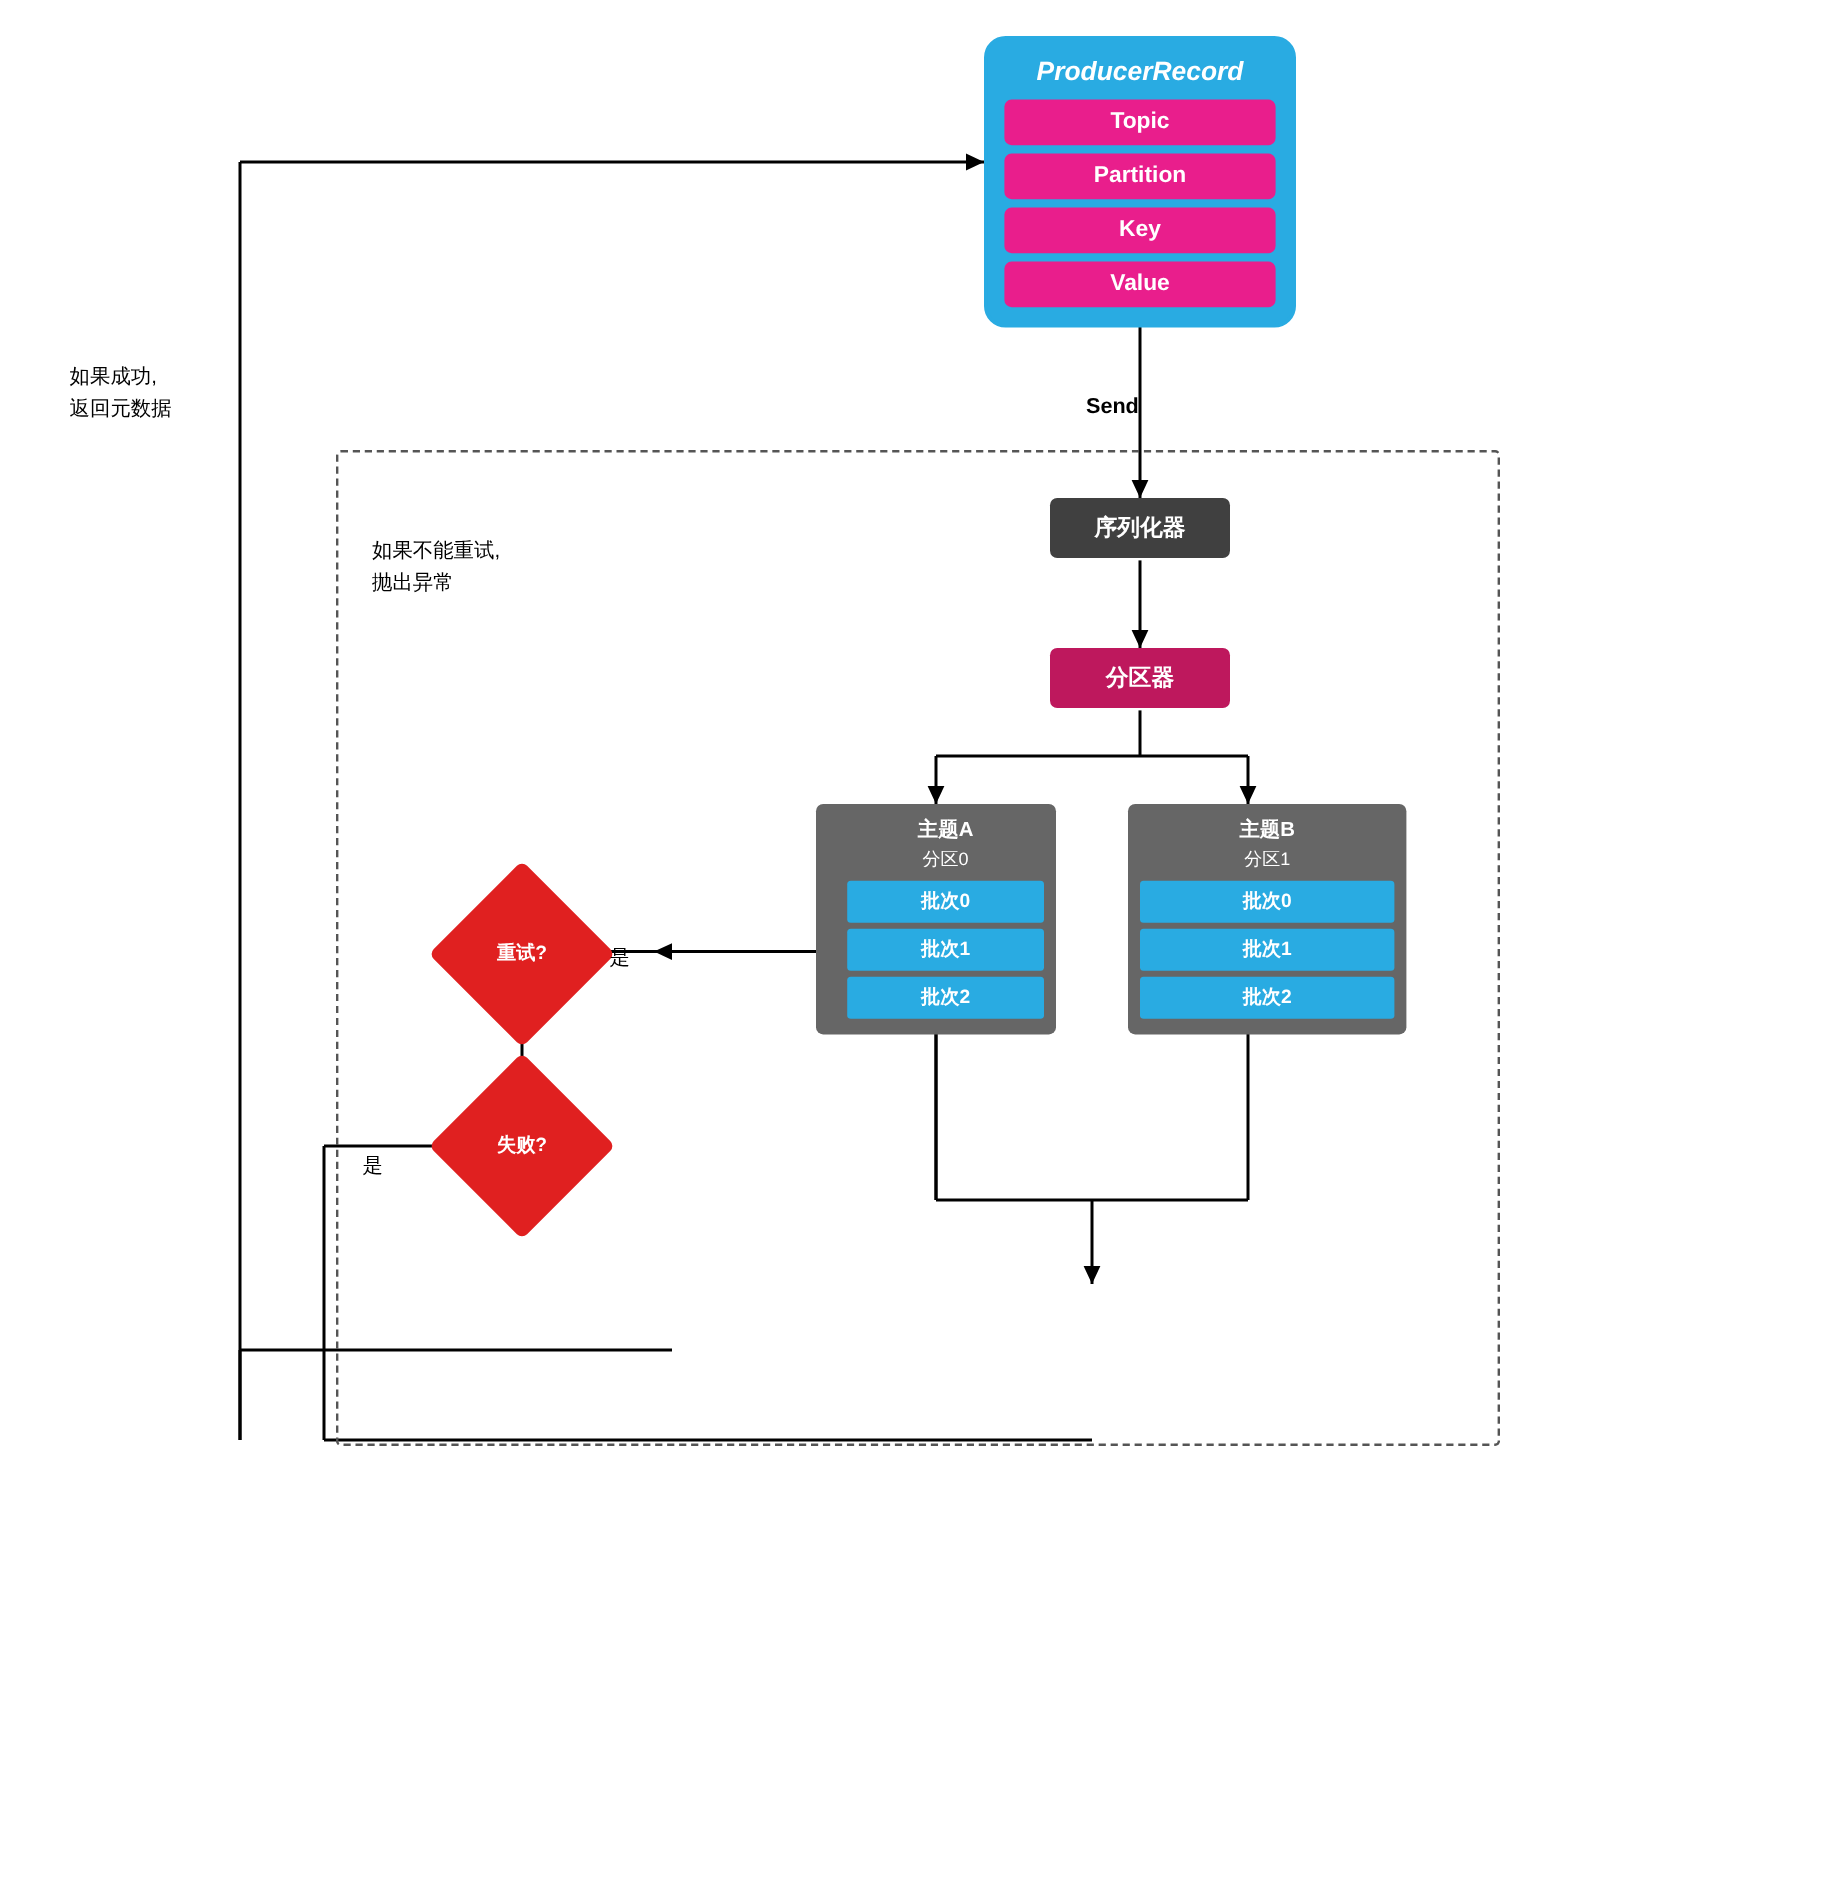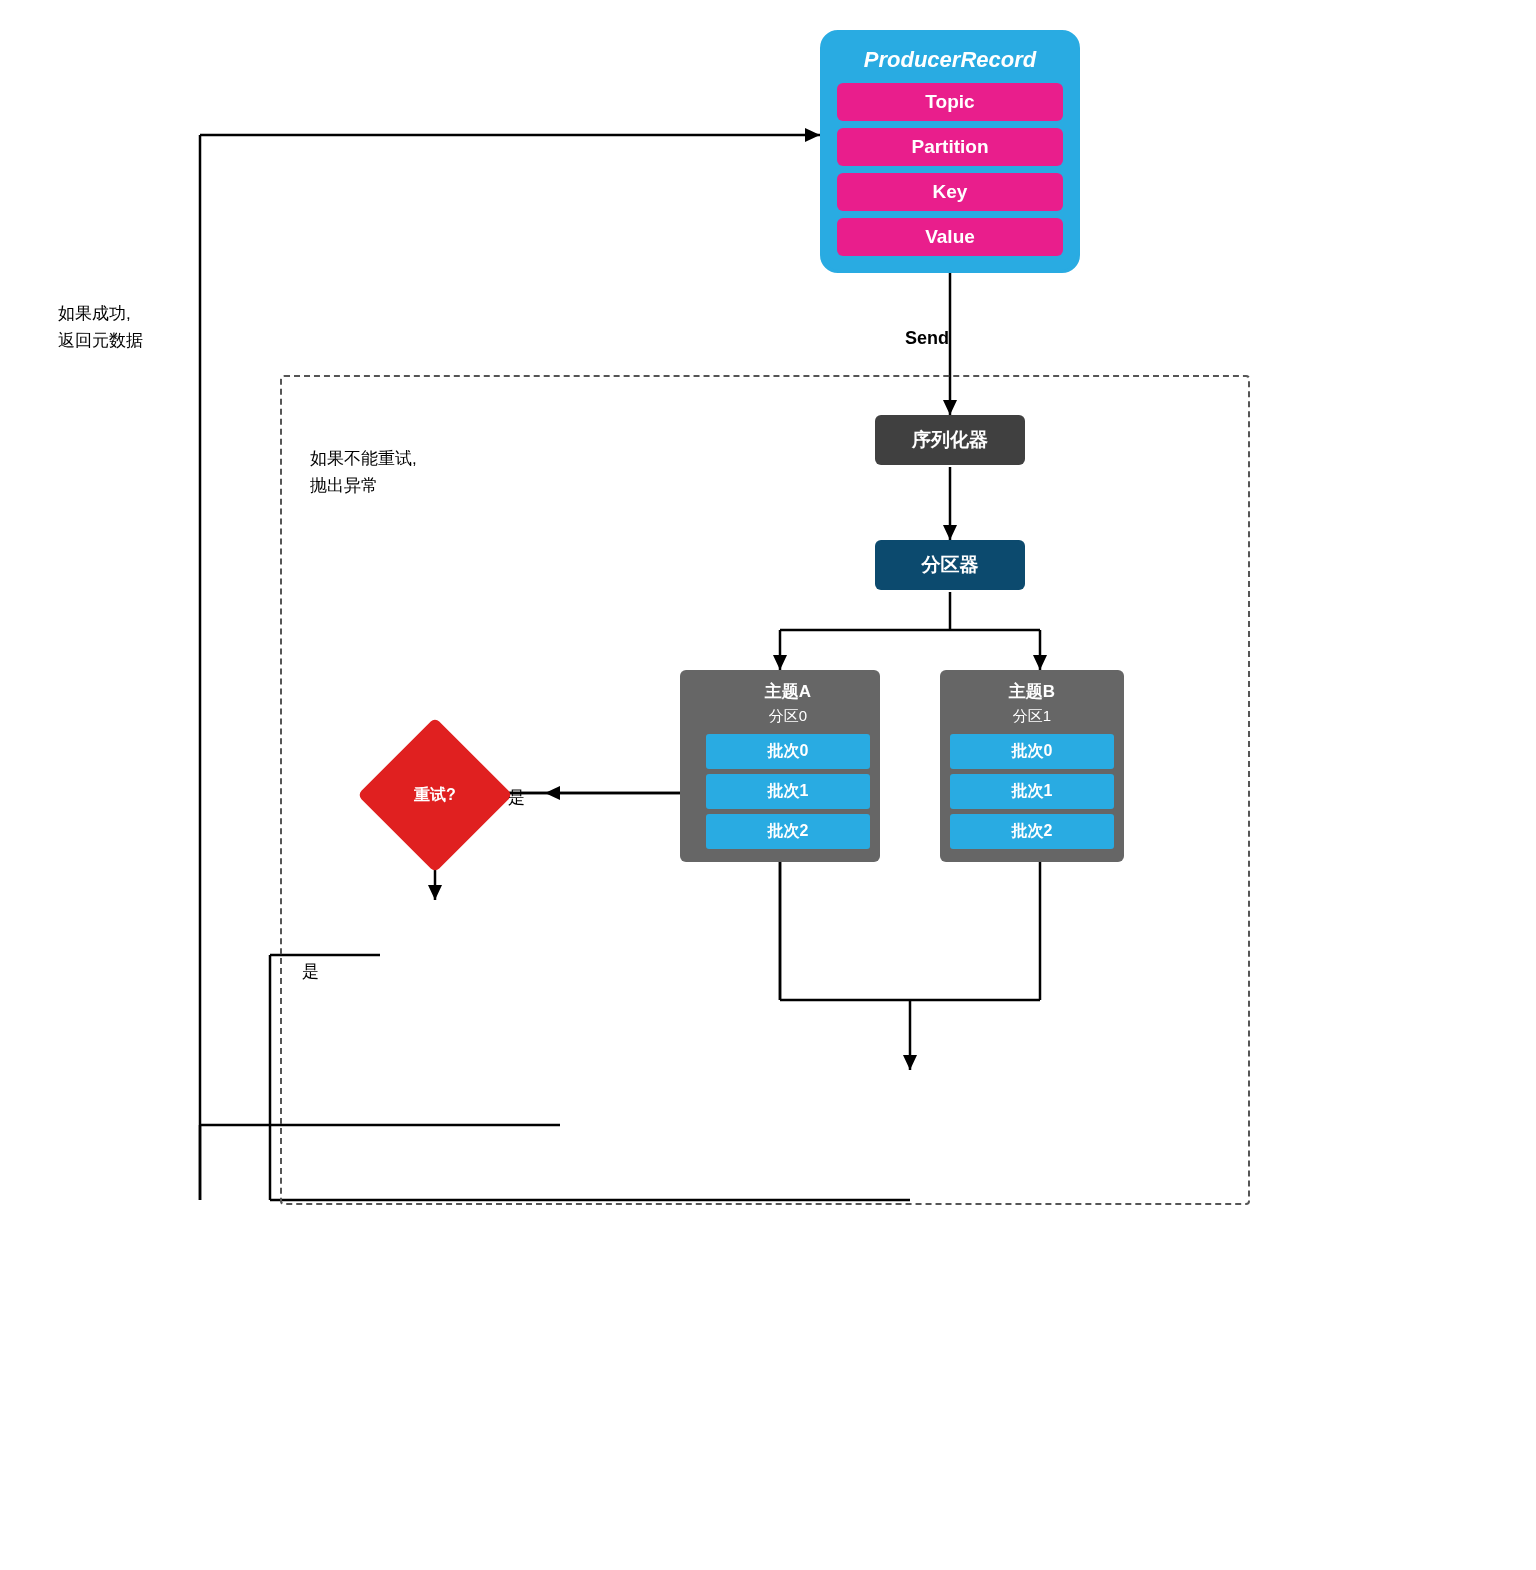--- a/index.html
+++ b/index.html
@@ -93,21 +93,21 @@
       padding: 12px 0;
       border-radius: 6px;
     }
 
     
     .partitioner-box {
       position: absolute;
       top: 540px;
       left: 875px;
       width: 150px;
-      background: #0c4a6e;
+      background: #be185d;
       color: #fff;
       font-weight: bold;
       font-size: 19px;
       text-align: center;
       padding: 12px 0;
       border-radius: 6px;
     }
 
     
     .topic-a-box {
@@ -142,21 +142,21 @@
       margin: 0 10px 5px 10px;
       padding: 7px 0;
       border-radius: 3px;
     }
 
     
     .topic-b-box {
       position: absolute;
       top: 670px;
       left: 940px;
-      width: 184px;
+      width: 232px;
       background: #666;
       border-radius: 6px;
       padding: 0 0 8px 0;
       overflow: hidden;
     }
 
     
     .diamond-retry {
       position: absolute;
       top: 740px;
@@ -324,17 +324,21 @@
     <div class="batch-item">批次2</div>
   </div>
 
   <div class="diamond-retry">
     <div class="diamond-shape"></div>
     <div class="diamond-label">重试?</div>
   </div>
 
   <div style="position:absolute;top:786px;left:508px;font-size:17px;color:#000;">是</div>
 
+  <div class="diamond-fail">
+    <div class="diamond-shape"></div>
+    <div class="diamond-label">失败?</div>
+  </div>
 
   <div style="position:absolute;top:960px;left:302px;font-size:17px;color:#000;">是</div>
 
 
 </div>
 
 </body></html>

